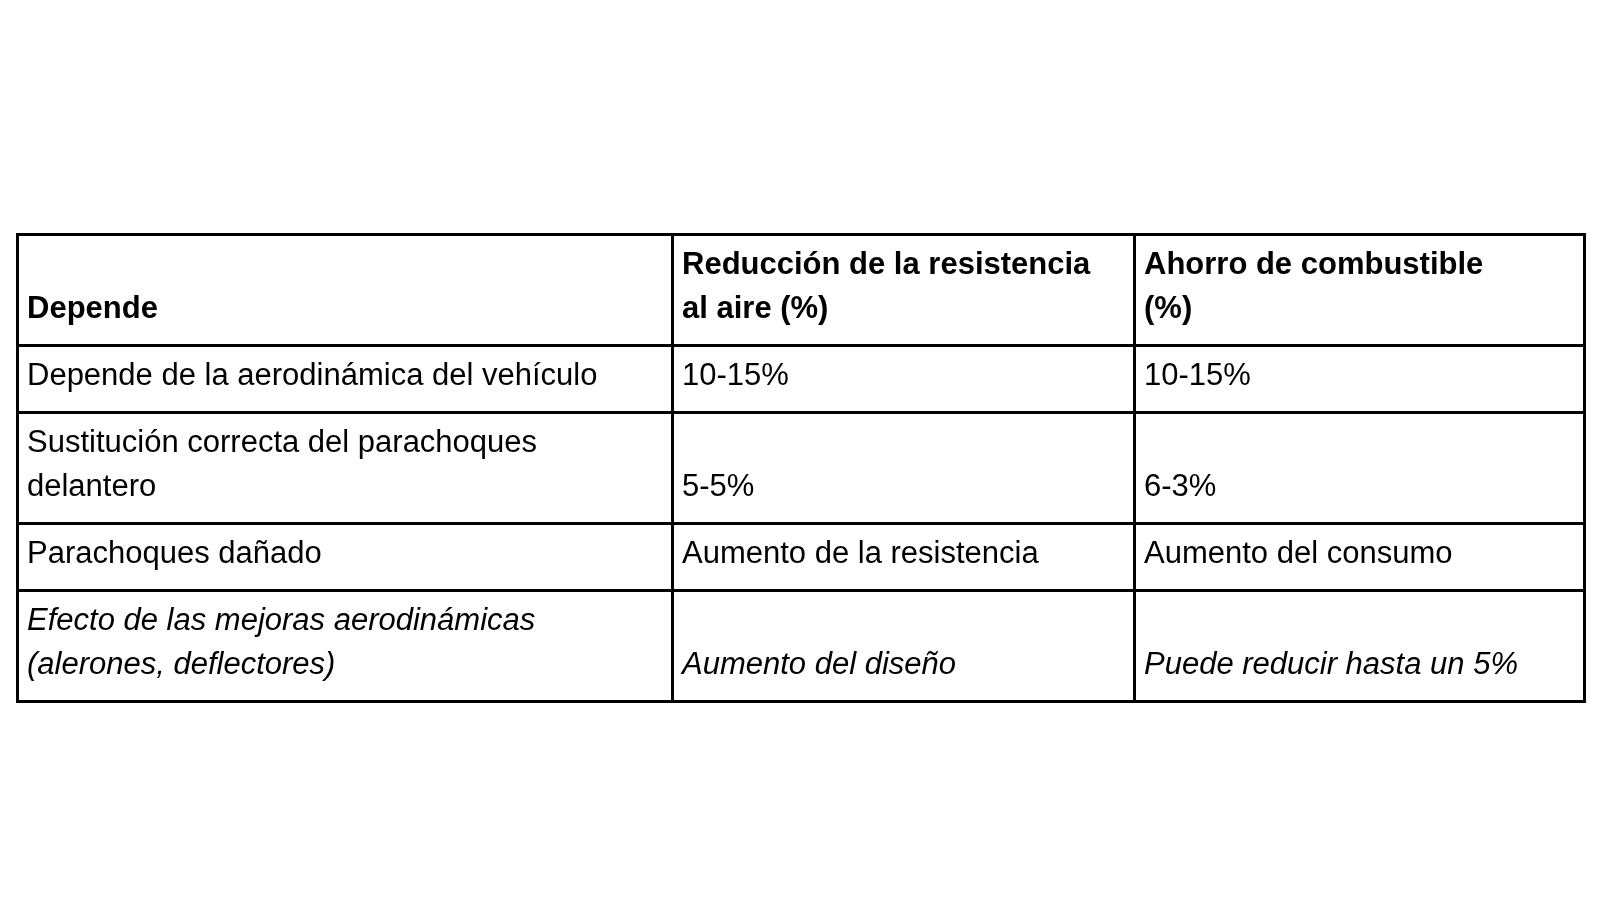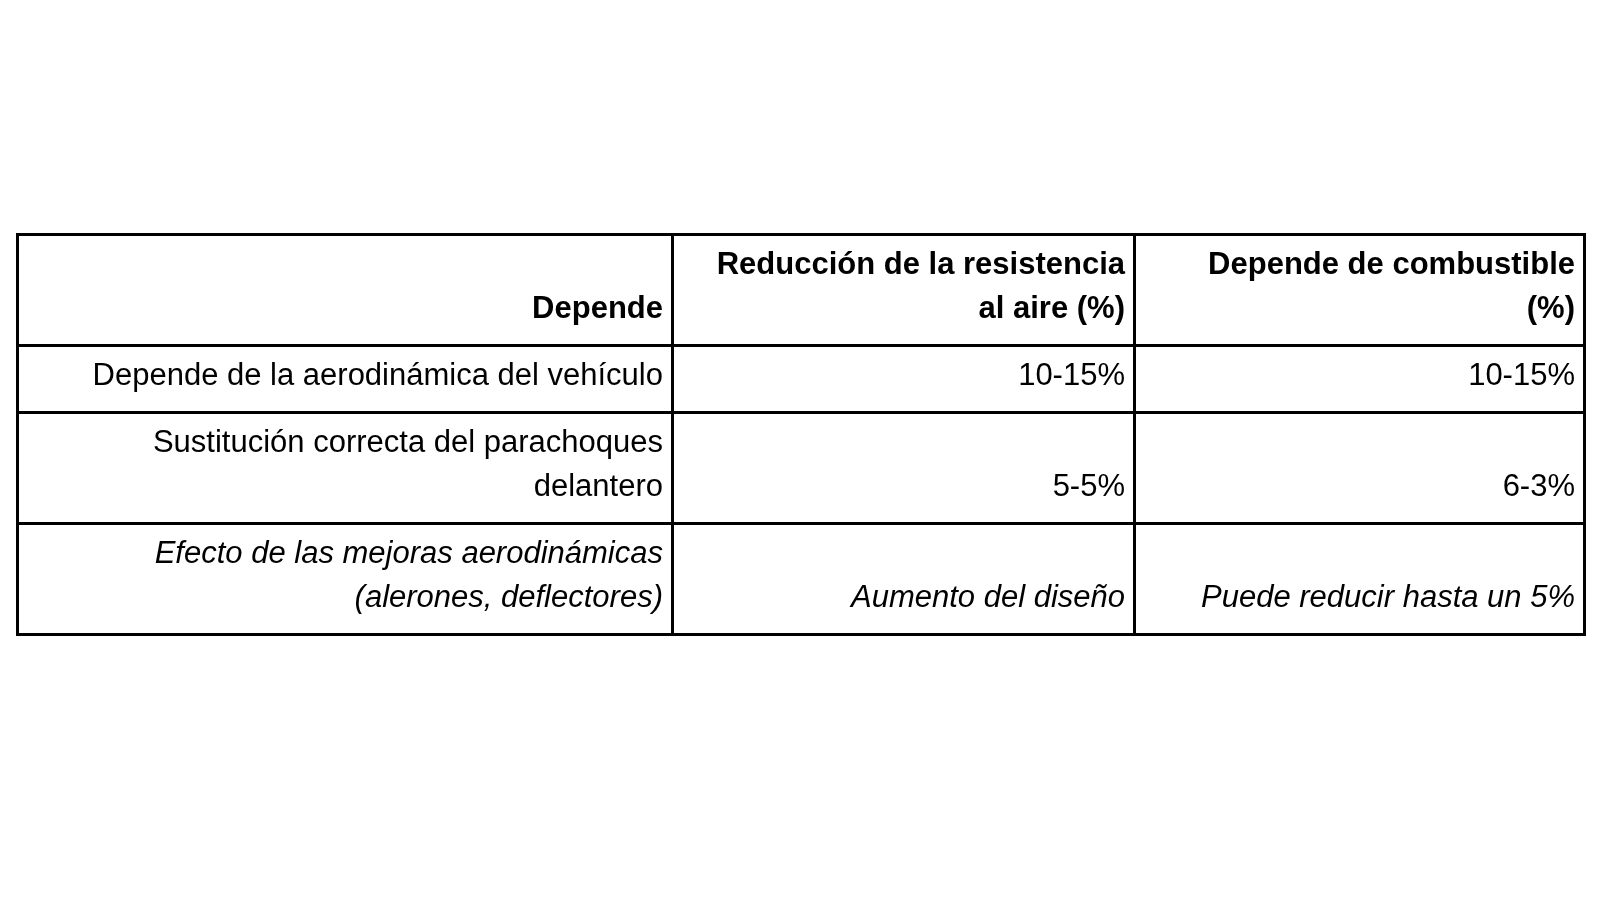--- a/index.html
+++ b/index.html
@@ -21,21 +21,21 @@
     top: 233px;
     width: 1567px;
     border-collapse: collapse;
     table-layout: fixed;
     background: #ffffff;
   }
   table.data-table th,
   table.data-table td {
     border: 3px solid #000000;
     vertical-align: bottom;
-    text-align: right;
+    text-align: left;
     padding: 6px 8px 14px 8px;
     font-size: 31px;
     line-height: 44px;
     white-space: pre-line;
     overflow: hidden;
     color: #000000;
   }
   table.data-table th {
     font-weight: bold;
   }
@@ -53,36 +53,41 @@
     <colgroup>
       <col style="width:655px">
       <col style="width:462px">
       <col style="width:450px">
     </colgroup>
     <thead>
       <tr class="row-header">
         <th>Depende</th>
         <th>Reducción de la resistencia
 al aire (%)</th>
-        <th>Depende de combustible
+        <th>Ahorro de combustible
 (%)</th>
       </tr>
     </thead>
     <tbody>
       <tr class="row-1">
         <td>Depende de la aerodinámica del vehículo</td>
         <td>10-15%</td>
         <td>10-15%</td>
       </tr>
       <tr class="row-2">
         <td>Sustitución correcta del parachoques
 delantero</td>
         <td>5-5%</td>
         <td>6-3%</td>
       </tr>
+      <tr class="row-3">
+        <td>Parachoques dañado</td>
+        <td>Aumento de la resistencia</td>
+        <td>Aumento del consumo</td>
+      </tr>
       <tr class="row-4">
         <td>Efecto de las mejoras aerodinámicas
 (alerones, deflectores)</td>
         <td>Aumento del diseño</td>
         <td>Puede reducir hasta un 5%</td>
       </tr>
     </tbody>
   </table>
 </div>
 

